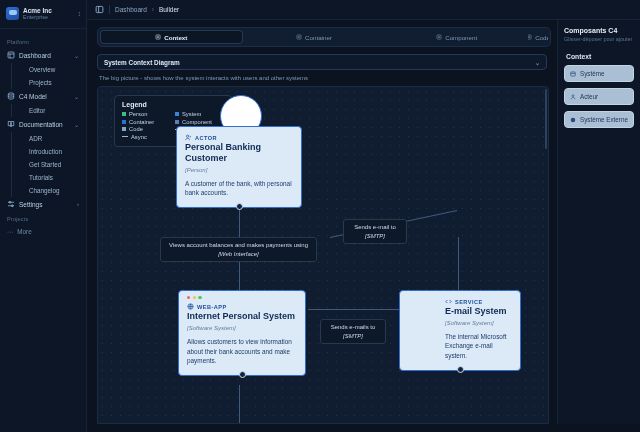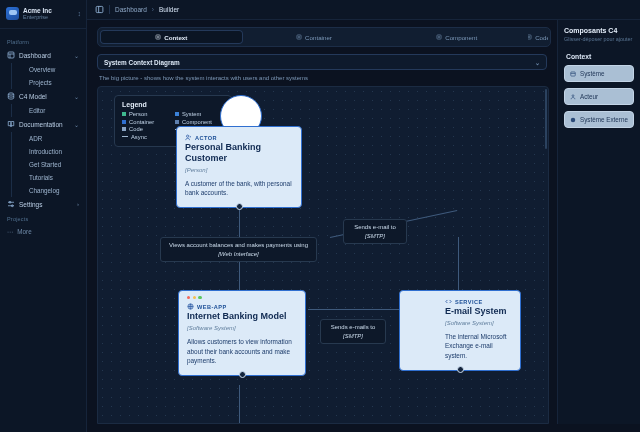--- a/index.html
+++ b/index.html
@@ -421,21 +421,21 @@
             </div>
             <div class="kind">
               <span class="kico">
                 <svg viewBox="0 0 16 16" fill="none" stroke="currentColor" stroke-width="1.6">
                     <circle cx="8" cy="8" r="6"></circle>
                     <path d="M2 8h12M8 2c1.8 2 1.8 10 0 12M8 2C6.2 4 6.2 12 8 14"></path>
                   </svg>
               </span>
               <span class="klabel">WEB-APP</span>
             </div>
-            <div class="title">Internet Banking Model</div>
+            <div class="title">Internet Personal System</div>
             <div class="tech">[Software System]</div>
             <div class="desc">Allows customers to view information about their bank accounts and make payments.</div>
             <span class="port bottom"></span>
           </div>
 
           <div class="node" style="left:301px; top:203px; width:122px;padding-left:45px;">
             <div class="kind">
               <span class="kico">
                 <svg viewBox="0 0 16 16" fill="none" stroke="currentColor" stroke-width="1.8">
                     <path d="M5.5 4.5L2 8l3.5 3.5M10.5 4.5L14 8l-3.5 3.5"></path>

